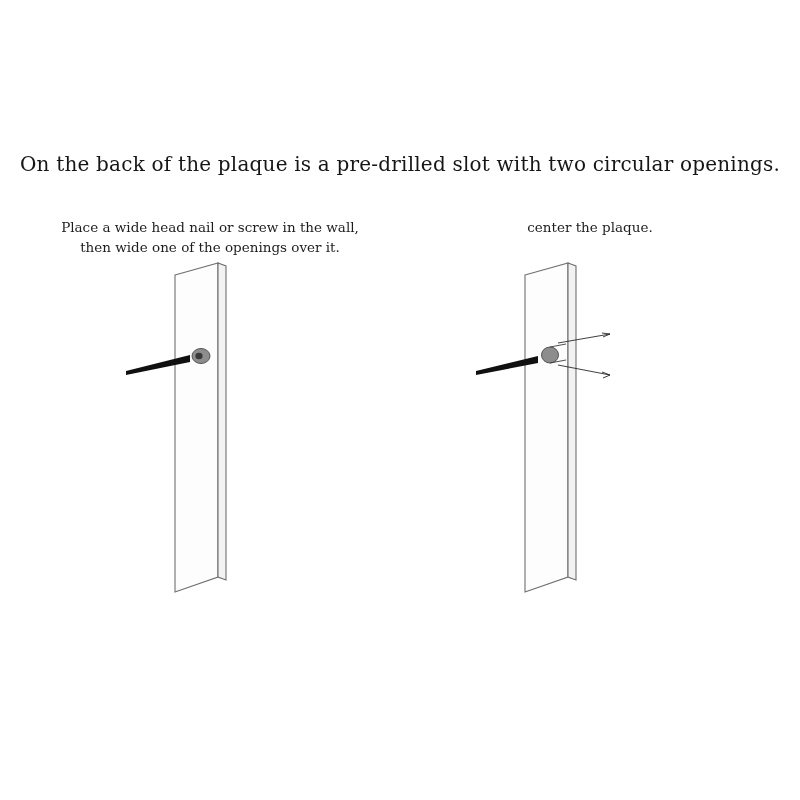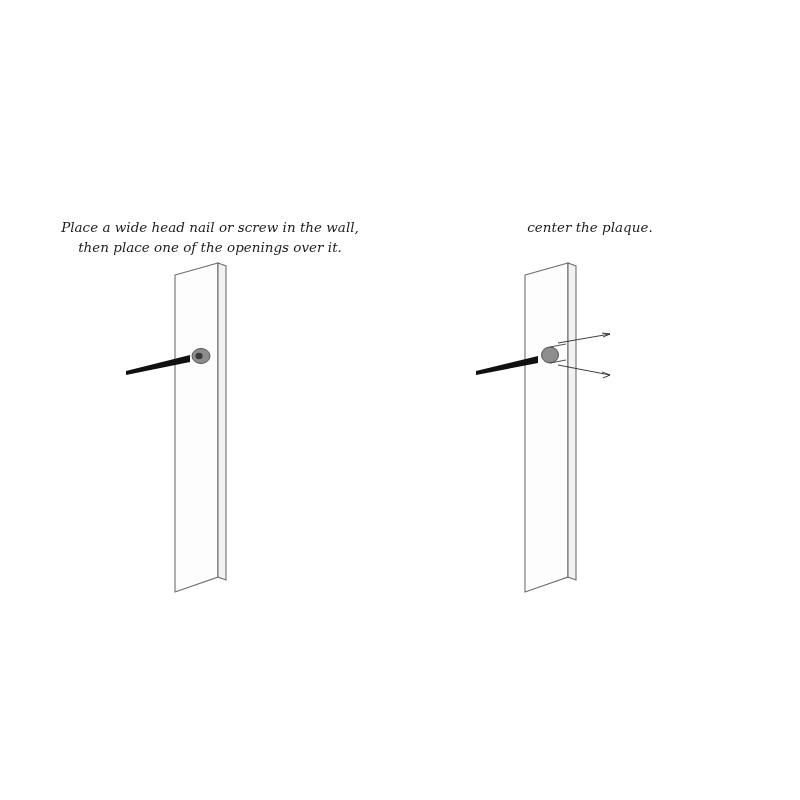--- a/index.html
+++ b/index.html
@@ -33,21 +33,20 @@
     letter-spacing: 0.2px;
     color: #161616;
     white-space: nowrap;
   }
   .caption {
     position: absolute;
     font-size: 13.5px;
     line-height: 1.45;
     text-align: center;
     color: #1d1d1d;
-    font-style: italic;
   }
   .caption-left {
     left: 30px;
     top: 218px;
     width: 360px;
   }
   .caption-right {
     left: 410px;
     top: 218px;
     width: 360px;
@@ -91,24 +90,25 @@
     stroke: #2a2a2a;
     stroke-width: 0.9;
     fill: none;
   }
 </style>
 </head>
 <body>
 
 <div class="stage">
 
+  <div class="headline">On the back of the plaque is a pre-drilled slot with two circular openings.</div>
 
   <div class="caption caption-left">
     <div>Place a wide head nail or screw in the wall,</div>
-    <div>then place one of the openings over it.</div>
+    <div>then wide one of the openings over it.</div>
   </div>
 
   <div class="panel-figure figure-left">
     <svg width="200" height="350" viewBox="0 0 200 350" aria-hidden="true">
 
       <polygon class="plaque-face" points="55,20 98,8 98,322 55,337"></polygon>
 
       <polygon class="plaque-edge" points="98,8 106,11 106,325 98,322"></polygon>
 
       <polygon class="nail-shaft" points="6,116 70,100 70,107 6,120"></polygon>

